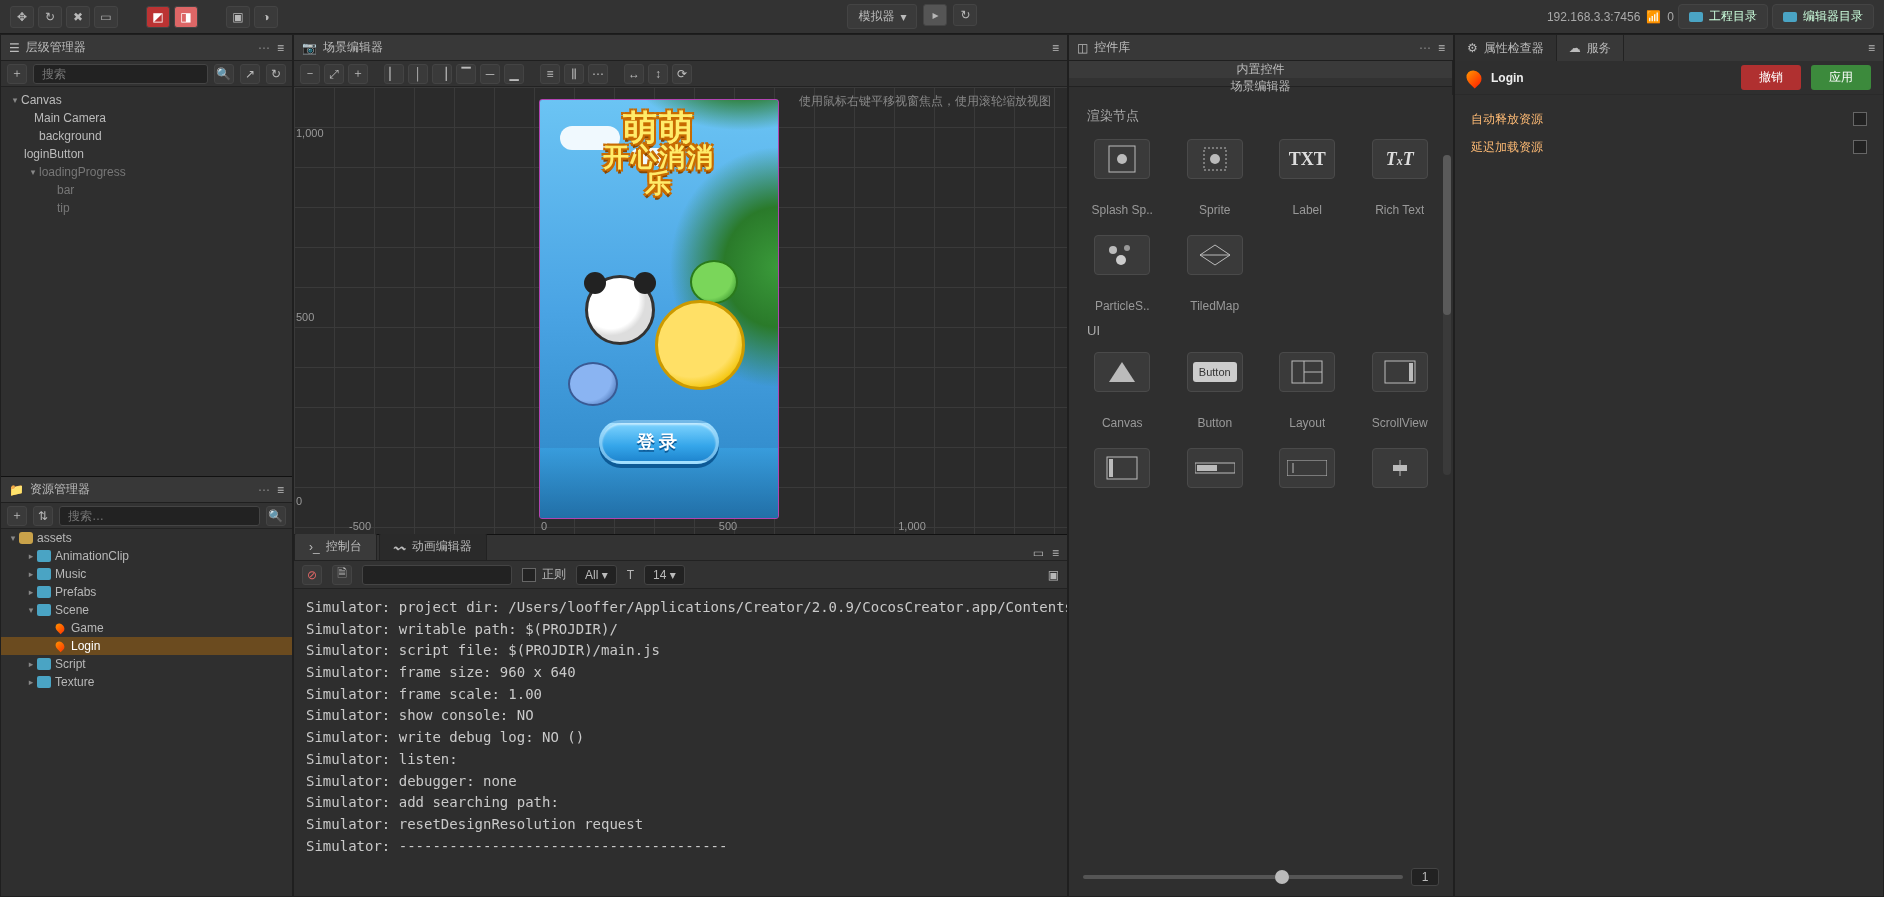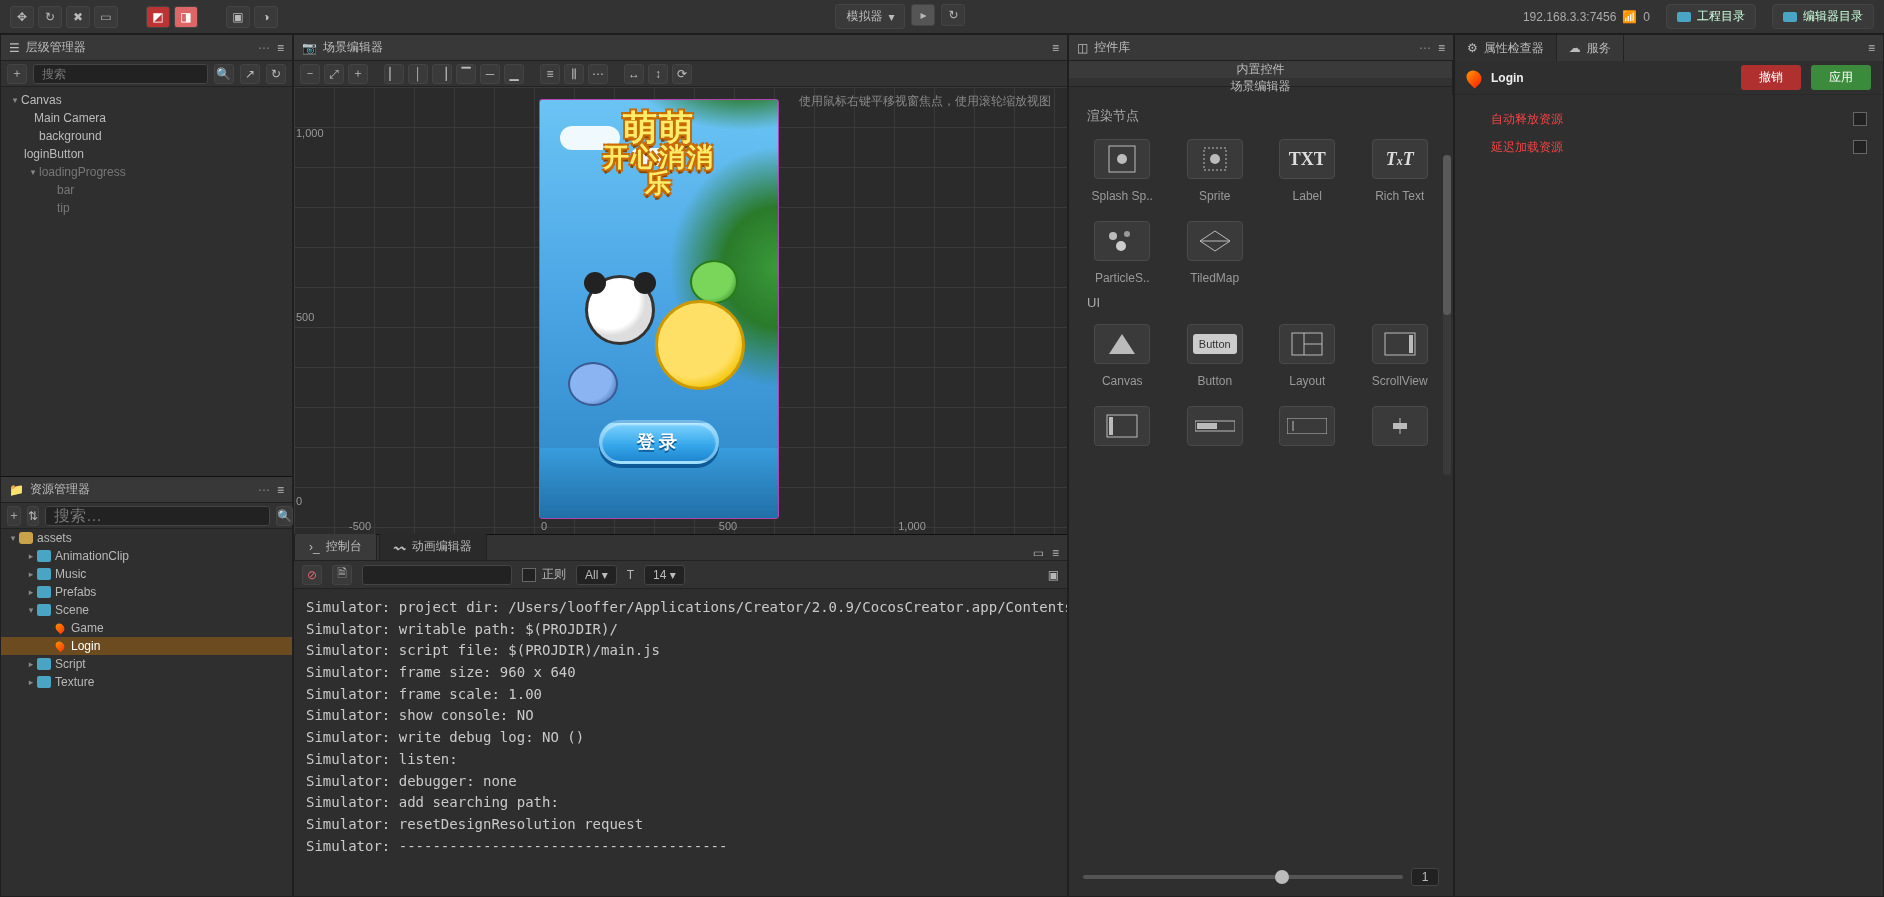--- a/index.html
+++ b/index.html
@@ -40,21 +40,21 @@
     font-size: 12px;
   }
   .tb-btn.active { background: #555; }
   .tb-btn.red { background: #b33; color: #fff; }
   .tb-btn.orange { background: #d66; color: #fff; }
   .tb-center { margin-left: auto; margin-right: auto; display:flex; gap:6px;}
   .tb-select {
     background: #3a3a3a; border:1px solid #444; border-radius:3px;
     color: #bbb; padding: 3px 10px; font-size: 12px; display:flex; align-items:center; gap:6px;
   }
-  .tb-right { display:flex; align-items:center; gap:16px; }
+  .tb-right { display:flex; align-items:center; gap:4px; }
   .ip { color:#aaa; font-size: 12px; display:flex; align-items:center; gap:6px;}
   .pill {
     display:flex; align-items:center; gap:6px;
     background:#3a3a3a; border:1px solid #444; border-radius:4px;
     padding:3px 10px; color:#cfd; font-size:12px;
   }
   .pill .folder-ico { width:14px; height:10px; background:#4aa4c4; border-radius:2px; }
 
   
   .main { flex:1; display:flex; min-height:0; }
@@ -97,21 +97,21 @@
   .folder { background:#4aa4c4; border-radius:2px; }
   .fire {
     width: 10px; height: 12px; border-radius: 50% 50% 50% 0;
     background: linear-gradient(#f80,#f40); transform: rotate(-45deg) scale(.8);
   }
 
   
   .assets { height: 420px; border-top:1px solid #111;}
   .a-search { height:26px; display:flex; align-items:center; gap:6px; padding:0 6px;
               background:#323232; border-bottom:1px solid #222; }
-  .a-search input { flex:1; height:20px; background:#222; border:1px solid #444; border-radius:3px; color:#bbb; padding:0 8px; font-size:16px;}
+  .a-search input { flex:1; height:20px; background:#222; border:1px solid #444; border-radius:3px; color:#bbb; padding:0 8px; font-size:12px;}
   .a-tree { flex:1; overflow:auto; }
   .a-item { display:flex; align-items:center; height:18px; padding:0 4px; font-size:12px; cursor:pointer;}
   .a-item.sel { background:#6b4b1f; color:#fff;}
 
   
   .scene-wrap { height: 500px; display:flex; flex-direction:column; border-bottom:1px solid #111;}
   .scene-tools {
     height:26px; background:#323232; display:flex; align-items:center; padding:0 6px; gap:4px;
     border-bottom:1px solid #222;
   }
@@ -206,21 +206,21 @@
   .console-body .ln { white-space:pre; }
 
   
   .ctl-tabs { height:26px; display:flex; background:#323232; border-bottom:1px solid #222;flex-direction:column;}
   .ctl-tab { flex:1; display:flex; align-items:center; justify-content:center; font-size:12px; color:#bbb;
              border-right:1px solid #222;}
   .ctl-tab.active { background:#3a3a3a; }
   .ctl-body { flex:1; overflow:auto; padding:10px 14px; position:relative;}
   .ctl-sec { font-size:13px; color:#aaa; margin:10px 4px 14px;}
   .ctl-grid { display:grid; grid-template-columns:repeat(4,1fr); gap:18px 14px; }
-  .ctl-item { display:flex; flex-direction:column; align-items:center; gap:10px; cursor:grab;}
+  .ctl-item { display:flex; flex-direction:column; align-items:center; gap:24px; cursor:grab;}
   .ctl-box {
     width:56px; height:40px; background:#3a3a3a; border:1px solid #4a4a4a; border-radius:4px;
     display:flex; align-items:center; justify-content:center; color:#ddd; font-size:12px;
   }
   .ctl-lbl { font-size:12px; color:#999; text-align:center; white-space:nowrap; overflow:hidden; text-overflow:ellipsis; max-width:64px;}
   .ctl-slider { position:absolute; left:14px; right:14px; bottom:10px; display:flex; align-items:center; gap:8px;}
   .slider-track { flex:1; height:4px; background:#555; border-radius:2px; position:relative;}
   .slider-thumb { position:absolute; top:-5px; width:14px; height:14px; border-radius:50%; background:#bbb; left:60%;}
   .slider-val { width:28px; height:18px; background:#222; border:1px solid #444; border-radius:3px;
                 color:#bbb; font-size:12px; display:flex; align-items:center; justify-content:center;}
@@ -233,21 +233,21 @@
   .insp-row { height:34px; display:flex; align-items:center; padding:0 12px; gap:10px; border-bottom:1px solid #2a2a2a;}
   .fire2 {
     width:14px; height:16px; border-radius:50% 50% 50% 0;
     background:linear-gradient(#f80,#f30); transform:rotate(-45deg);
   }
   .insp-title { font-weight:700; color:#eee; flex:1;}
   .btn-red  { background:#b03030; color:#fff; padding:4px 18px; border-radius:3px; font-size:12px;}
   .btn-green{ background:#3c8a3c; color:#fff; padding:4px 18px; border-radius:3px; font-size:12px;}
   .insp-body { padding:10px 16px;}
   .prop { display:flex; align-items:center; height:28px; font-size:12px;}
-  .prop label { flex:1; color:#ef4444;margin-left:20px;}
+  .prop label { flex:1; color:#fdba74;}
   .prop .cbx { width:14px; height:14px; border:1px solid #666; background:#222;}
   .scroll-fake{ position:absolute; top:68px; right:2px; width:8px; height:320px; background:#3a3a3a; border-radius:4px;}
   .scroll-fake::after{content:"";position:absolute;top:0;left:0;right:0;height:160px;background:#5a5a5a;border-radius:4px;}
 
   svg { display:block; }
 </style>
 </head>
 <body>
 
 <div class="root">

